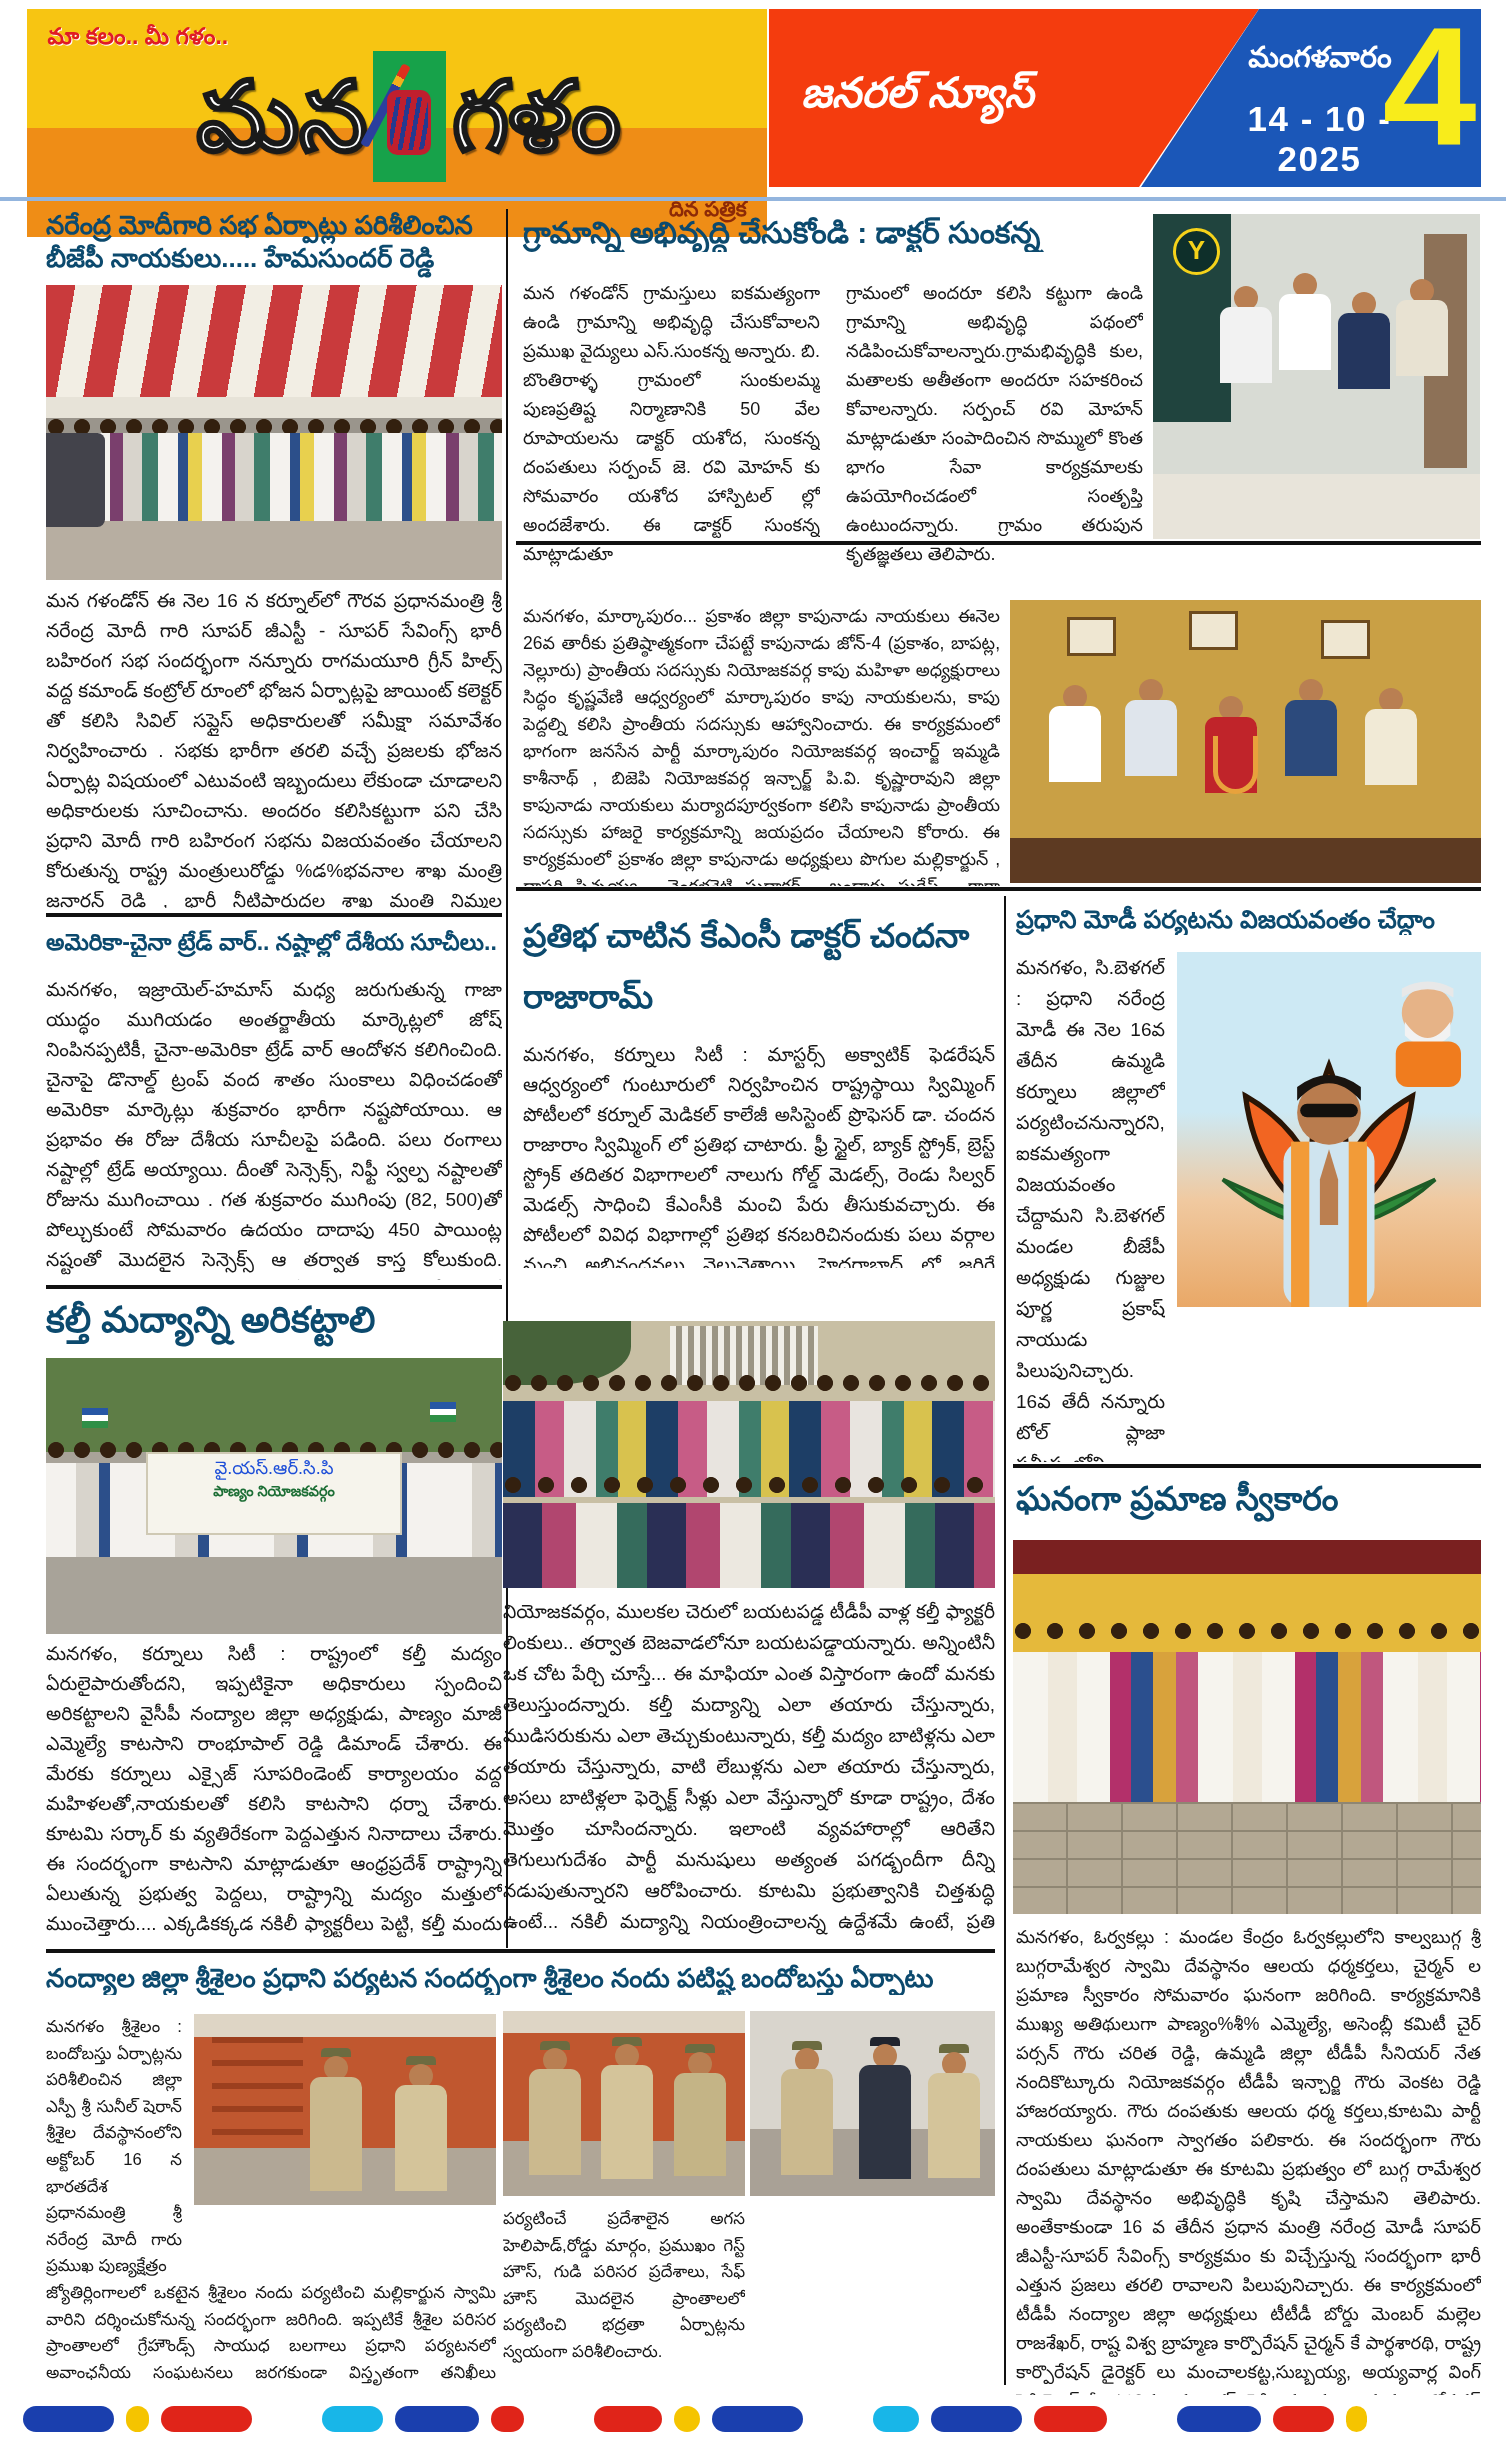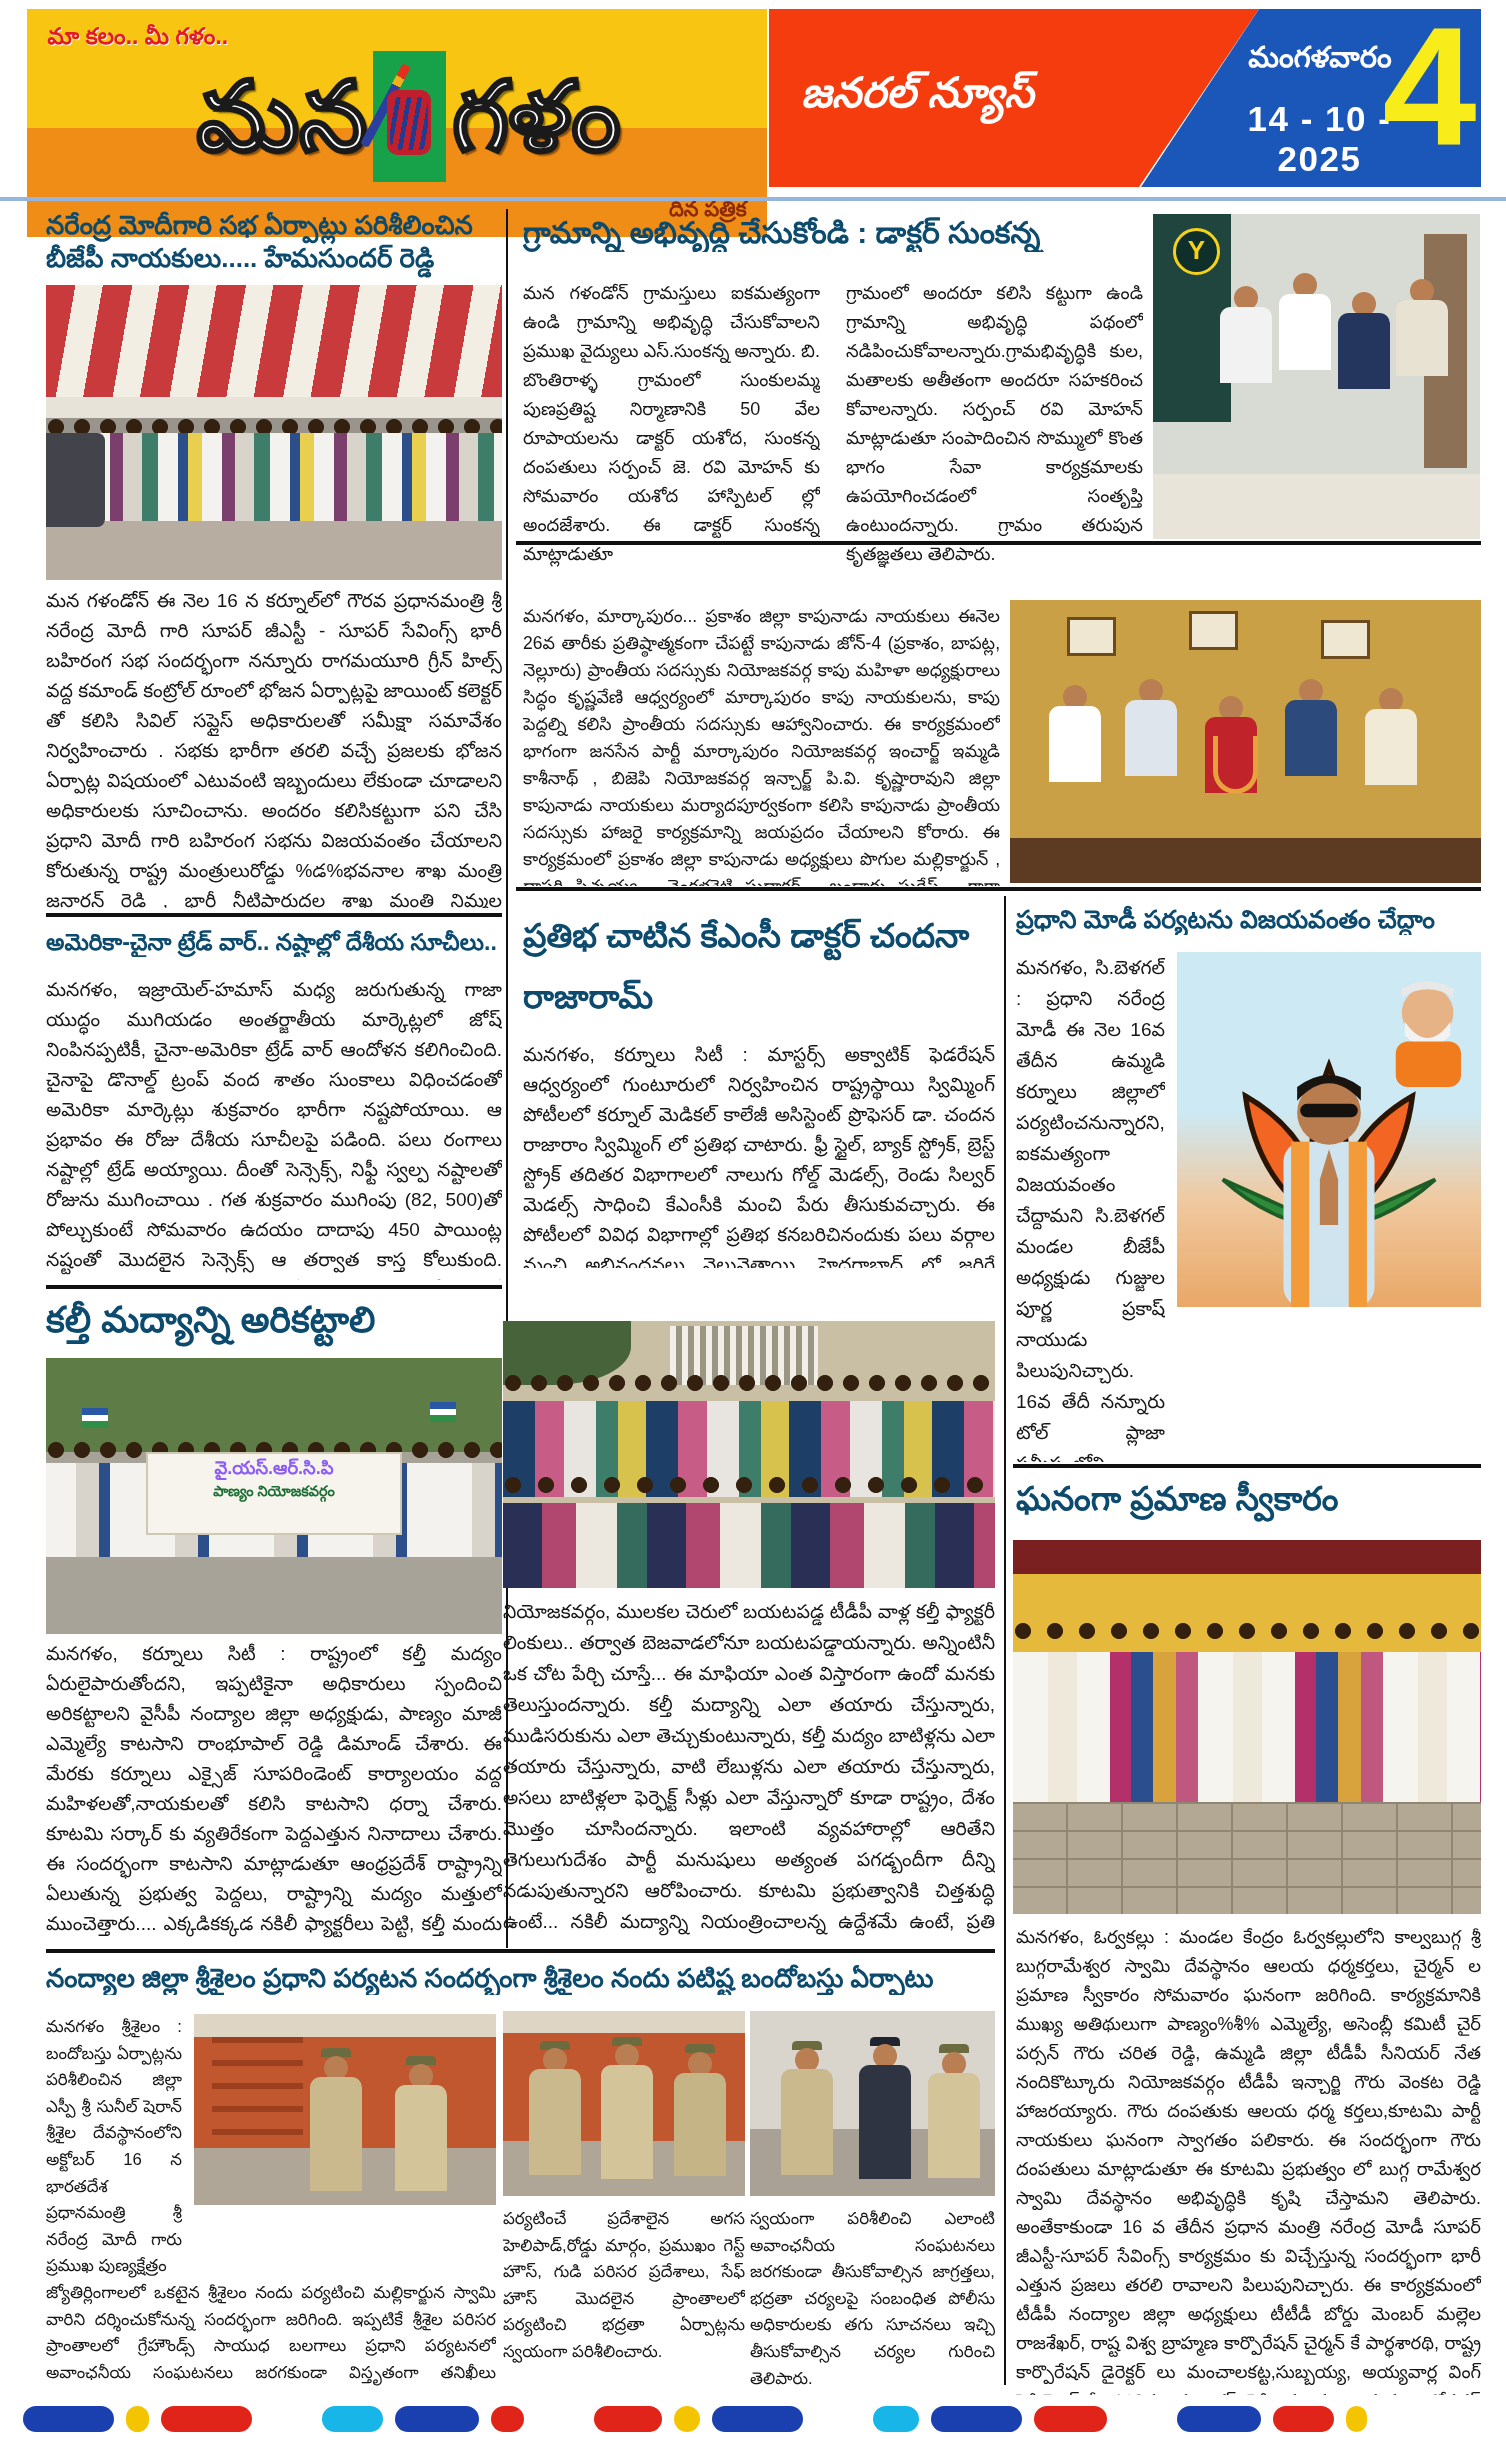--- a/index.html
+++ b/index.html
@@ -52,21 +52,21 @@
   .room{background:#c9a045;}
   .room .frame{position:absolute;width:43px;height:33px;background:#efe7d2;border:3.8px solid #6d4b1e;}
   .room .desk{position:absolute;left:0;bottom:0;width:100%;height:16%;background:#5d3a22;}
   .garland{position:absolute;width:35px;height:53px;border:5.3px solid #e8a23c;border-top:none;border-radius:0 0 30px 30px;}
   
   .lotus-bg{background:linear-gradient(#cde9f4 0 45%,#f0c9a0 70%,#e9a867 100%);}
   
   .pr5{background:#a8a399;}
   .pr5 .trees{position:absolute;left:0;top:0;width:100%;height:34%;background:#5e7d46;}
   .banner{position:absolute;left:22%;top:34%;width:56%;height:30%;background:#f6f4ec;border:2.3px solid #cfc9b4;text-align:center;padding-top:4.6px;box-sizing:border-box;}
-  .banner .b1{font-size:18px;font-weight:bold;color:#8b5cf6;}
+  .banner .b1{font-size:18px;font-weight:normal;color:#1d4ed8;}
   .banner .b2{font-size:14.4px;font-weight:bold;color:#1c6e35;}
   .flag{position:absolute;width:26px;height:20px;background:linear-gradient(#2757a5 0 34%,#ffffff 34% 66%,#2f8f46 66% 100%);}
   
   .crowd6{background:#c8bfa4;}
   .grill{position:absolute;left:34%;top:2%;width:30%;height:22%;background:repeating-linear-gradient(90deg,#f1efe8 0 6px,#9b9584 6px 12px);}
   .foliage{position:absolute;left:0;top:0;width:26%;height:24%;background:#47633a;border-radius:0 0 60% 0;}
   
   .temple7{background:#e5b93b;}
   .temple7 .maroon{position:absolute;left:0;top:0;width:100%;height:9%;background:#7a2020;}
   .tile-floor{position:absolute;left:0;bottom:0;width:100%;height:30%;background:#b3a893;background-image:repeating-linear-gradient(90deg,transparent 0 53px,#8f8673 53px 55px),repeating-linear-gradient(0deg,transparent 0 26px,#8f8673 26px 28px);}
@@ -337,21 +337,20 @@
       </div>
     <div class="fig" style="left:72%;top:18%;--shirt:#d4c49a;">
         <div class="cap"></div>
         <div class="head"></div>
         <div class="torso" style="height:105px;"></div>
       </div>
   </div>
 
   <div class="abs body-txt" style="left:503px;top:2206px;width:242px;height:190px;font-size:16.7px;line-height:26.6px;">పర్యటించే ప్రదేశాలైన అగస హెలిపాడ్,రోడ్డు మార్గం, ప్రముఖం గెస్ట్ హౌస్, గుడి పరిసర ప్రదేశాలు, సేఫ్ హౌస్ మొదలైన ప్రాంతాలలో పర్యటించి భద్రతా ఏర్పాట్లను స్వయంగా పరిశీలించారు.</div>
 
-  <div class="abs body-txt" style="left:750px;top:2206px;width:245px;height:190px;font-size:16.7px;line-height:26.6px;">స్వయంగా పరిశీలించి ఎలాంటి అవాంఛనీయ సంఘటనలు జరగకుండా తీసుకోవాల్సిన జాగ్రత్తలు, భద్రతా చర్యలపై సంబంధిత పోలీసు అధికారులకు తగు సూచనలు ఇచ్చి తీసుకోవాల్సిన చర్యల గురించి తెలిపారు.</div>
 
   <div class="abs footer">
       <div class="pill" style="width: 91px; background: rgb(26, 63, 174);"></div>
       <div class="pill" style="width: 23px; background: rgb(245, 196, 0);"></div>
       <div class="pill" style="width: 91px; background: rgb(224, 36, 25);"></div>
       <div class="pill" style="width: 46px; background: transparent; visibility: hidden;"></div>
       <div class="pill" style="width: 61px; background: rgb(24, 182, 232);"></div>
       <div class="pill" style="width: 84px; background: rgb(26, 63, 174);"></div>
       <div class="pill" style="width: 33px; background: rgb(224, 36, 25);"></div>
       <div class="pill" style="width: 46px; background: transparent; visibility: hidden;"></div>

